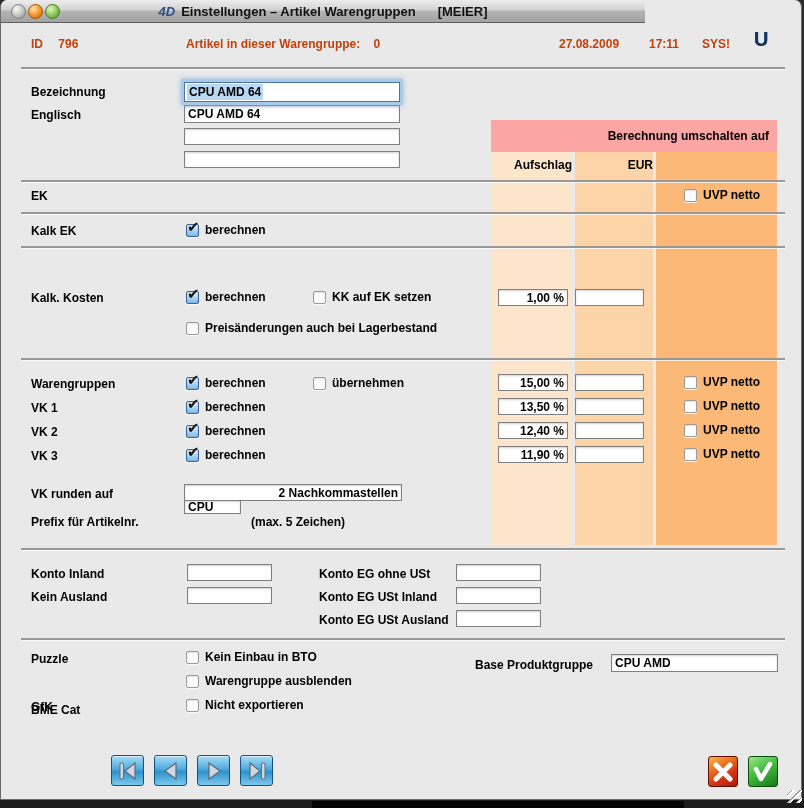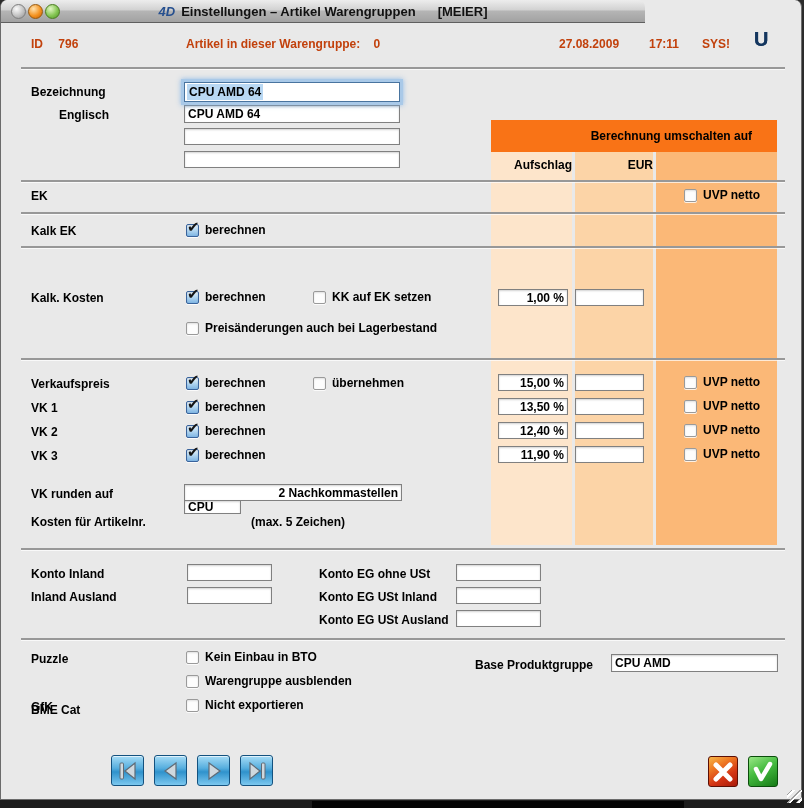--- a/index.html
+++ b/index.html
@@ -35,23 +35,23 @@
        border:1px solid #808080;box-shadow:inset 0 1px 2px rgba(0,0,0,.18);
        font-family:"Liberation Sans","DejaVu Sans",sans-serif;
        font-size:12px;font-weight:bold;color:#000;padding:0 3px;margin:0;}
   .fld.right{text-align:right;}
   #field-focus{position:absolute;box-sizing:border-box;background:#fff;
        border:1px solid #49749f;box-shadow:0 0 0 3px #a9c9e8,0 0 5px 3px rgba(120,175,230,.8);
        font-size:12px;font-weight:bold;display:flex;align-items:center;padding:0 2px;z-index:4;}
   #field-focus .selected{background:#b9d8f3;padding:1px 2px;}
   
   .opanel{position:absolute;z-index:1;}
-  #calc-header{left:490px;top:120px;width:286px;height:32px;background:#f97316;
+  #calc-header{left:490px;top:120px;width:286px;height:32px;background:#fca5a5;
        font-size:12px;font-weight:bold;text-align:right;line-height:32px;
-       padding-right:25px;box-sizing:border-box;}
+       padding-right:8px;box-sizing:border-box;}
   #col-aufschlag{left:490px;top:152px;width:81px;height:393px;background:#fde5cb;}
   #col-eur{left:574px;top:152px;width:78px;height:393px;background:#fcd4a7;}
   #col-right{left:655px;top:152px;width:121px;height:393px;background:#fbb877;}
   .colhead{font-size:12px;font-weight:bold;text-align:right;line-height:26px;}
   
   .cbrow{position:absolute;display:flex;align-items:center;gap:6px;z-index:7;}
   .cb{width:13px;height:13px;box-sizing:border-box;border-radius:2px;position:relative;
       background:#fdfdfd;border:1px solid #9a9a9a;
       box-shadow:inset 0 1px 2px rgba(0,0,0,.12),0 1px 0 rgba(255,255,255,.8);}
   .cb.checked{background:linear-gradient(180deg,#eaf4fc 0%,#b7d9f2 45%,#7fb5e3 100%);
@@ -103,21 +103,21 @@
     <span style="margin-left:10px;">0</span>
   </div>
   <div class="pos hdr" style="left:558px;top:37px;">27.08.2009</div>
   <div class="pos hdr" style="left:648px;top:37px;">17:11</div>
   <div class="pos hdr" style="left:701px;top:37px;">SYS!</div>
   <div class="pos" id="u-icon" style="left:753px;top:28px;">U</div>
 
   <div class="sep" style="top:67px;"></div>
 
   <div class="pos lbl" style="left:30px;top:85px;">Bezeichnung</div>
-  <div class="pos lbl" style="left:30px;top:108px;margin-left:28px;">Englisch</div>
+  <div class="pos lbl" style="left:30px;top:108px;">Englisch</div>
 
   <div id="field-focus" style="left:183px;top:82px;width:216px;height:20px;">
     <span class="selected">CPU AMD 64</span>
   </div>
   <input class="fld" style="left: 183px; top: 105px; width: 216px; height: 18px;" value="CPU AMD 64">
   <input class="fld" style="left: 183px; top: 128px; width: 216px; height: 17px;" value="">
   <input class="fld" style="left: 183px; top: 151px; width: 216px; height: 17px;" value="">
 
   <div class="opanel" id="calc-header">Berechnung umschalten auf</div>
   <div class="opanel" id="col-aufschlag">
@@ -156,21 +156,21 @@
     <span class="cb"></span>
     <span class="cblabel">KK auf EK setzen</span>
   </div>
   <input class="fld right" style="left: 497px; top: 289px; width: 70px; height: 17px; z-index: 8;" value="1,00 %">
   <input class="fld" style="left: 574px; top: 289px; width: 69px; height: 17px; z-index: 8;" value="">
   <div class="cbrow" style="left:185px;top:321px;">
     <span class="cb"></span>
     <span class="cblabel">Preisänderungen auch bei Lagerbestand</span>
   </div>
 
-  <div class="pos lbl" style="left:30px;top:377px;">Verkaufspreis</div>
+  <div class="pos lbl" style="left:30px;top:377px;">Warengruppen</div>
   <div class="cbrow" style="left:185px;top:376px;">
     <span class="cb checked"></span>
     <span class="cblabel">berechnen</span>
   </div>
   <div class="cbrow" style="left:312px;top:376px;">
     <span class="cb"></span>
     <span class="cblabel">übernehmen</span>
   </div>
   <input class="fld right" style="left: 497px; top: 374px; width: 70px; height: 17px; z-index: 8;" value="15,00 %">
   <input class="fld" style="left: 574px; top: 374px; width: 69px; height: 17px; z-index: 8;" value="">
@@ -210,27 +210,27 @@
   </div>
   <input class="fld right" style="left: 497px; top: 446px; width: 70px; height: 17px; z-index: 8;" value="11,90 %">
   <input class="fld" style="left: 574px; top: 446px; width: 69px; height: 17px; z-index: 8;" value="">
   <div class="cbrow" style="left:683px;top:447px;">
     <span class="cb"></span>
     <span class="cblabel">UVP netto</span>
   </div>
 
   <div class="pos lbl" style="left:30px;top:487px;">VK runden auf</div>
   <input class="fld right" style="left: 183px; top: 484px; width: 218px; height: 17px;" value="2 Nachkommastellen">
-  <div class="pos lbl" style="left:30px;top:515px;">Kosten für Artikelnr.</div>
+  <div class="pos lbl" style="left:30px;top:515px;">Prefix für Artikelnr.</div>
   <input class="fld" style="left: 183px; top: 500px; width: 57px; height: 14px;" value="CPU">
   <div class="pos lbl" style="left:250px;top:515px;">(max. 5 Zeichen)</div>
 
   <div class="pos lbl" style="left:30px;top:567px;">Konto Inland</div>
   <input class="fld" style="left: 186px; top: 564px; width: 85px; height: 17px;" value="">
-  <div class="pos lbl" style="left:30px;top:590px;">Inland Ausland</div>
+  <div class="pos lbl" style="left:30px;top:590px;">Kein Ausland</div>
   <input class="fld" style="left: 186px; top: 587px; width: 85px; height: 17px;" value="">
 
   <div class="pos lbl" style="left:318px;top:567px;">Konto EG ohne USt</div>
   <input class="fld" style="left: 455px; top: 564px; width: 85px; height: 17px;" value="">
   <div class="pos lbl" style="left:318px;top:590px;">Konto EG USt Inland</div>
   <input class="fld" style="left: 455px; top: 587px; width: 85px; height: 17px;" value="">
   <div class="pos lbl" style="left:318px;top:613px;">Konto EG USt Ausland</div>
   <input class="fld" style="left: 455px; top: 610px; width: 85px; height: 17px;" value="">
 
   <div class="pos lbl" style="left:30px;top:652px;">Puzzle</div>

